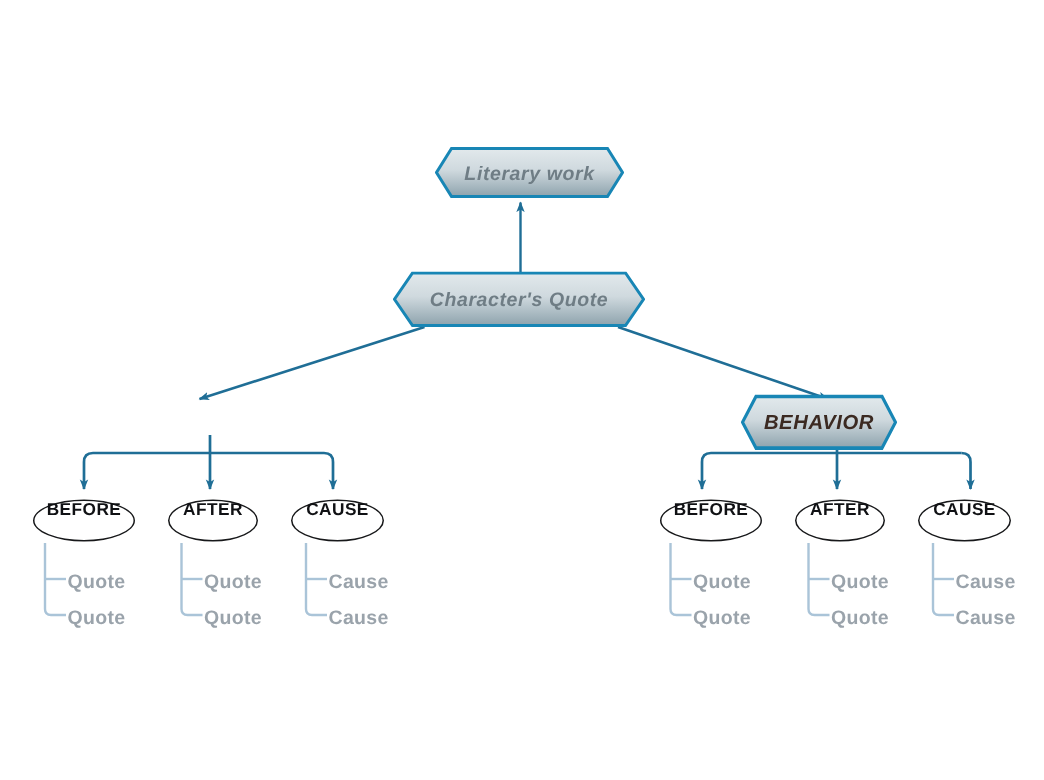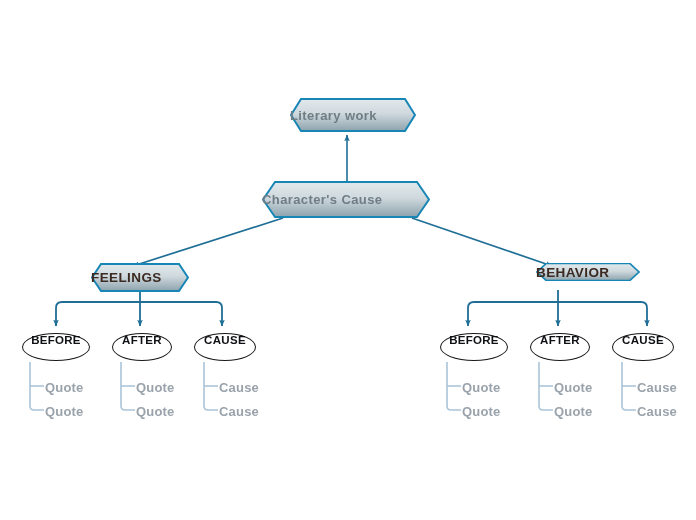--- a/index.html
+++ b/index.html
@@ -25,22 +25,23 @@
     top: 0;
     width: 696px;
     height: 520px;
   }
 
   
   .hex {
     position: absolute;
     display: flex;
     align-items: center;
-    justify-content: flex-start;
+    justify-content: center;
     box-sizing: border-box;
+    font-style: italic;
   }
   .hex .hex-shape {
     position: absolute;
     left: 0;
     top: 0;
     width: 100%;
     height: 100%;
   }
   .hex .hex-label {
     position: relative;
@@ -163,31 +164,25 @@
     <svg class="hex-shape" viewBox="0 0 126 34" preserveAspectRatio="none">
       <path d="M11,1 L115,1 L125,17 L115,33 L11,33 L1,17 Z" fill="url(#hexgrad)" stroke="#1886b5" stroke-width="2"></path>
     </svg>
     <span class="hex-label">Literary work</span>
   </div>
 
   <div class="hex hex-top" style="left:262px; top:181px; width:168px; height:37px;">
     <svg class="hex-shape" viewBox="0 0 168 37" preserveAspectRatio="none">
       <path d="M13,1 L155,1 L167,18.5 L155,36 L13,36 L1,18.5 Z" fill="url(#hexgrad)" stroke="#1886b5" stroke-width="2"></path>
     </svg>
-    <span class="hex-label">Character's Cause</span>
-  </div>
-
-  <div class="hex hex-branch" style="left:91px; top:263px; width:98px; height:29px;">
-    <svg class="hex-shape" viewBox="0 0 98 29" preserveAspectRatio="none">
-      <path d="M10,1 L88,1 L97,14.5 L88,28 L10,28 L1,14.5 Z" fill="url(#hexgrad)" stroke="#1886b5" stroke-width="2"></path>
-    </svg>
-    <span class="hex-label">FEELINGS</span>
-  </div>
-
-  <div class="hex hex-branch" style="left:536px; top:263px; width:104px; height:18px;">
+    <span class="hex-label">Character's Quote</span>
+  </div>
+
+
+  <div class="hex hex-branch" style="left:494px; top:263px; width:104px; height:37px;">
     <svg class="hex-shape" viewBox="0 0 104 29" preserveAspectRatio="none">
       <path d="M10,1 L94,1 L103,14.5 L94,28 L10,28 L1,14.5 Z" fill="url(#hexgrad)" stroke="#1886b5" stroke-width="2"></path>
     </svg>
     <span class="hex-label">BEHAVIOR</span>
   </div>
 
   <div class="oval" style="left:22px; top:333px; width:68px; height:28px;">
     <span class="oval-label">BEFORE</span>
   </div>
   <div class="oval" style="left:112px; top:333px; width:60px; height:28px;">

